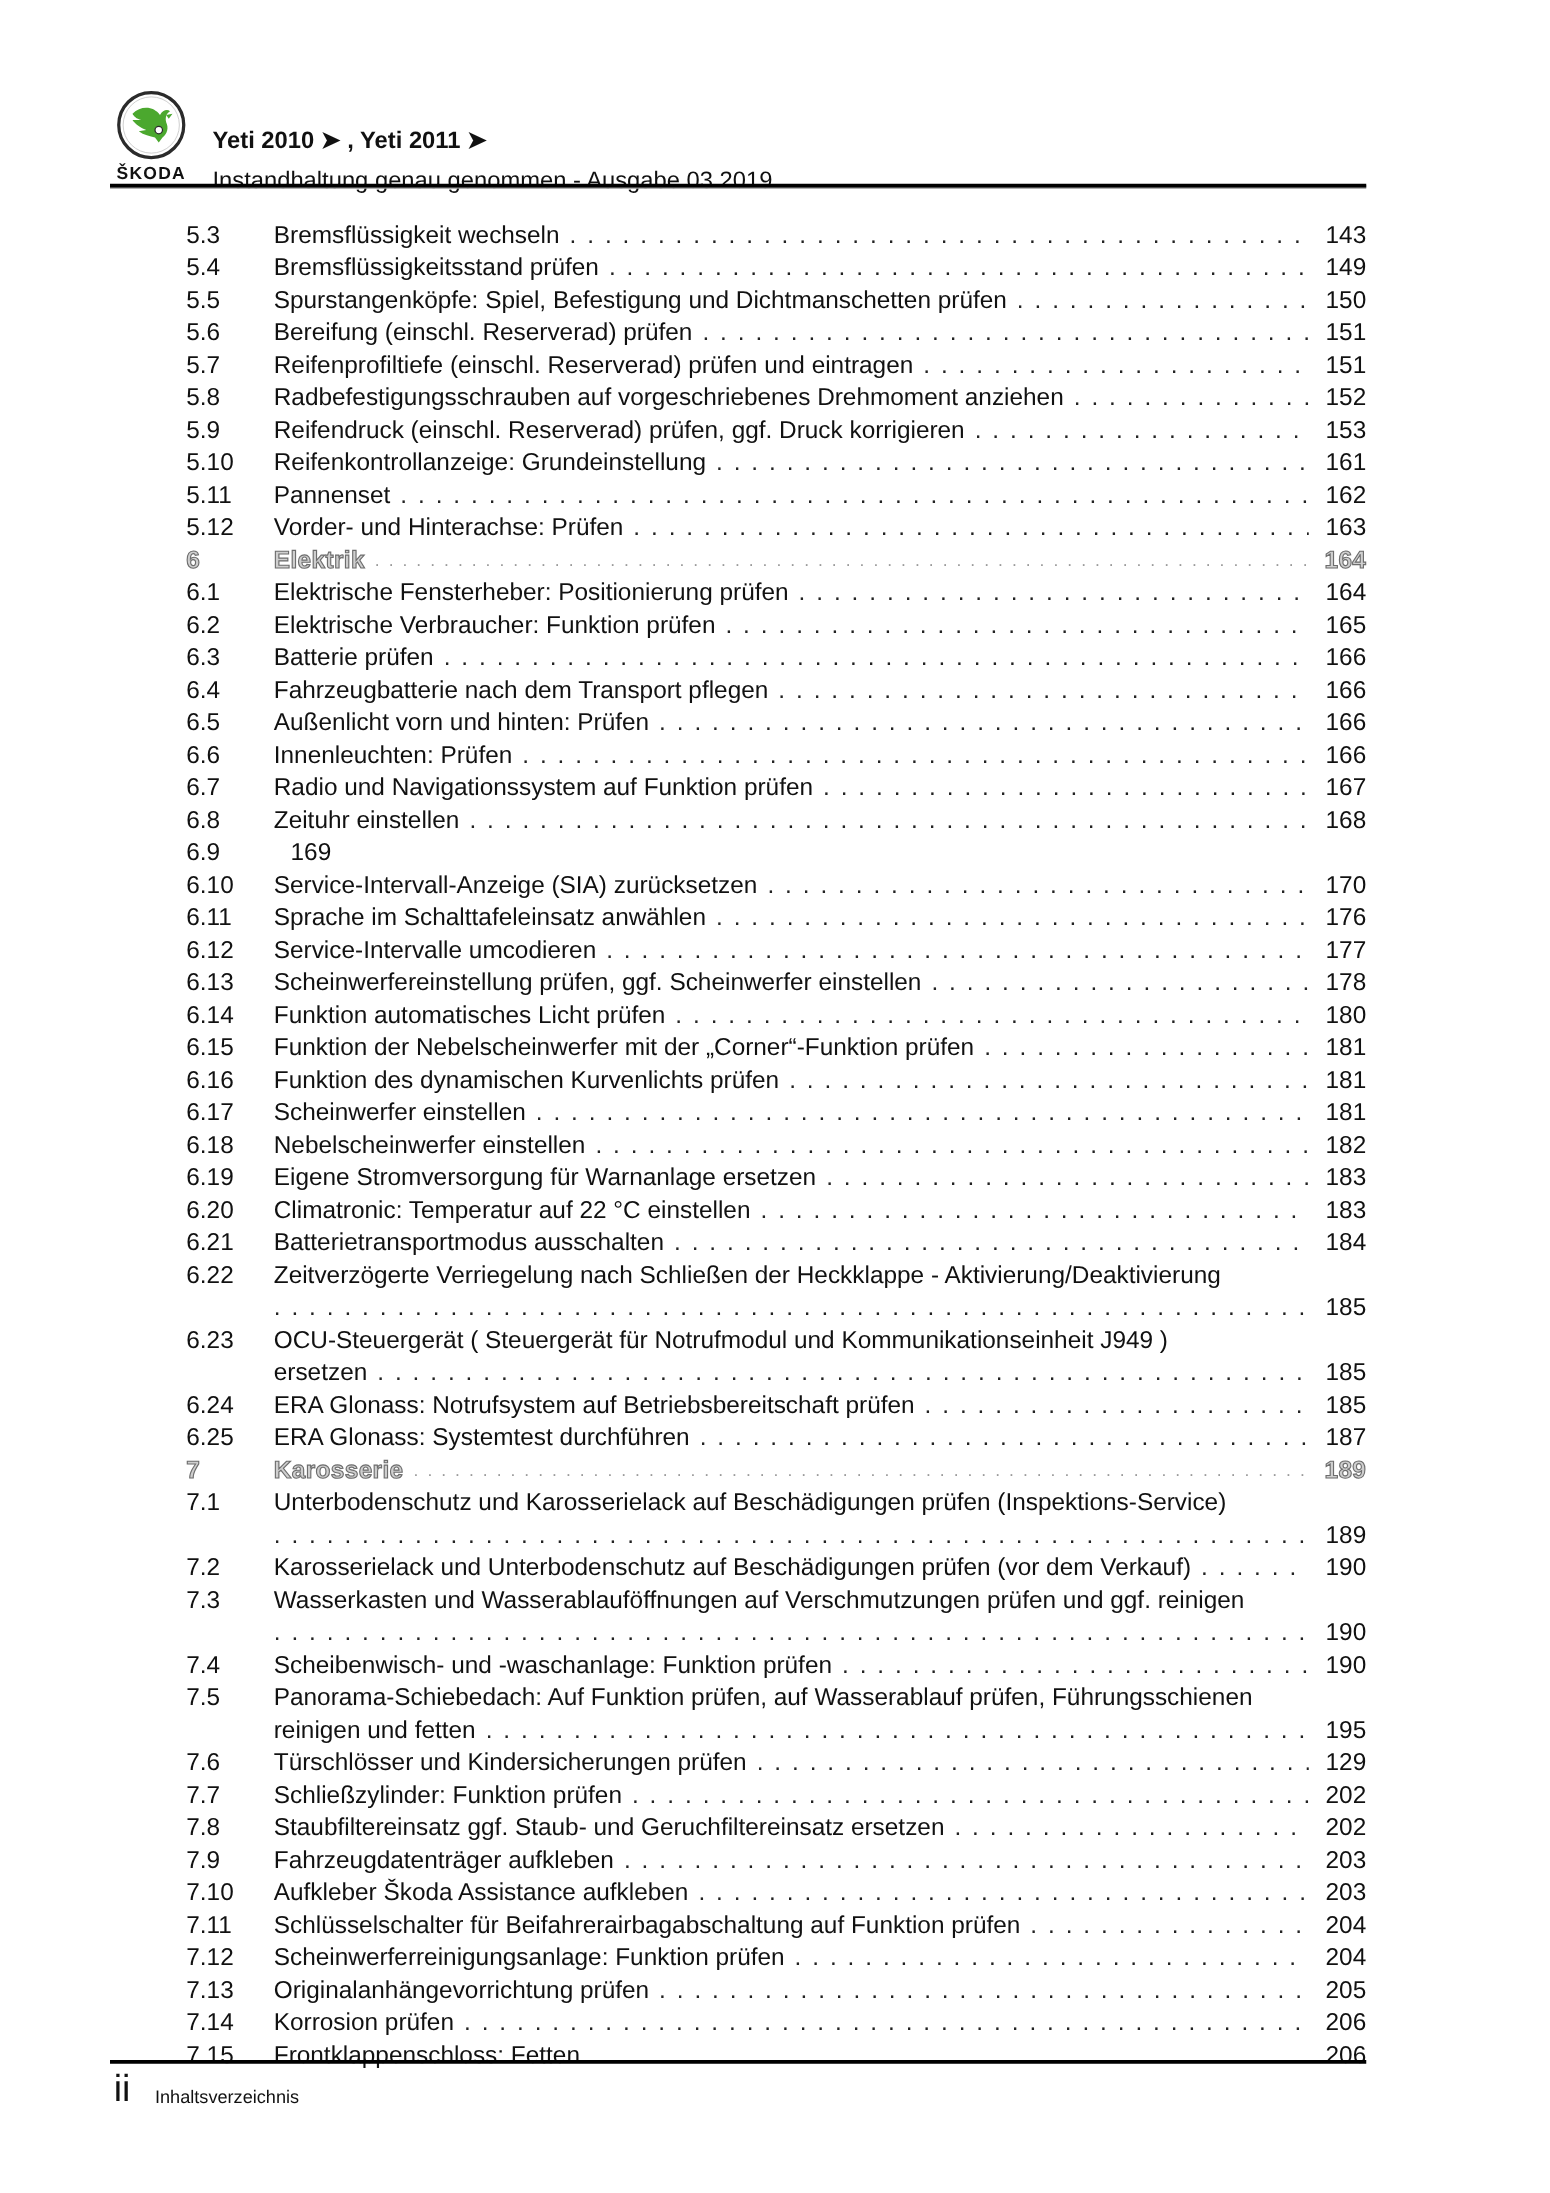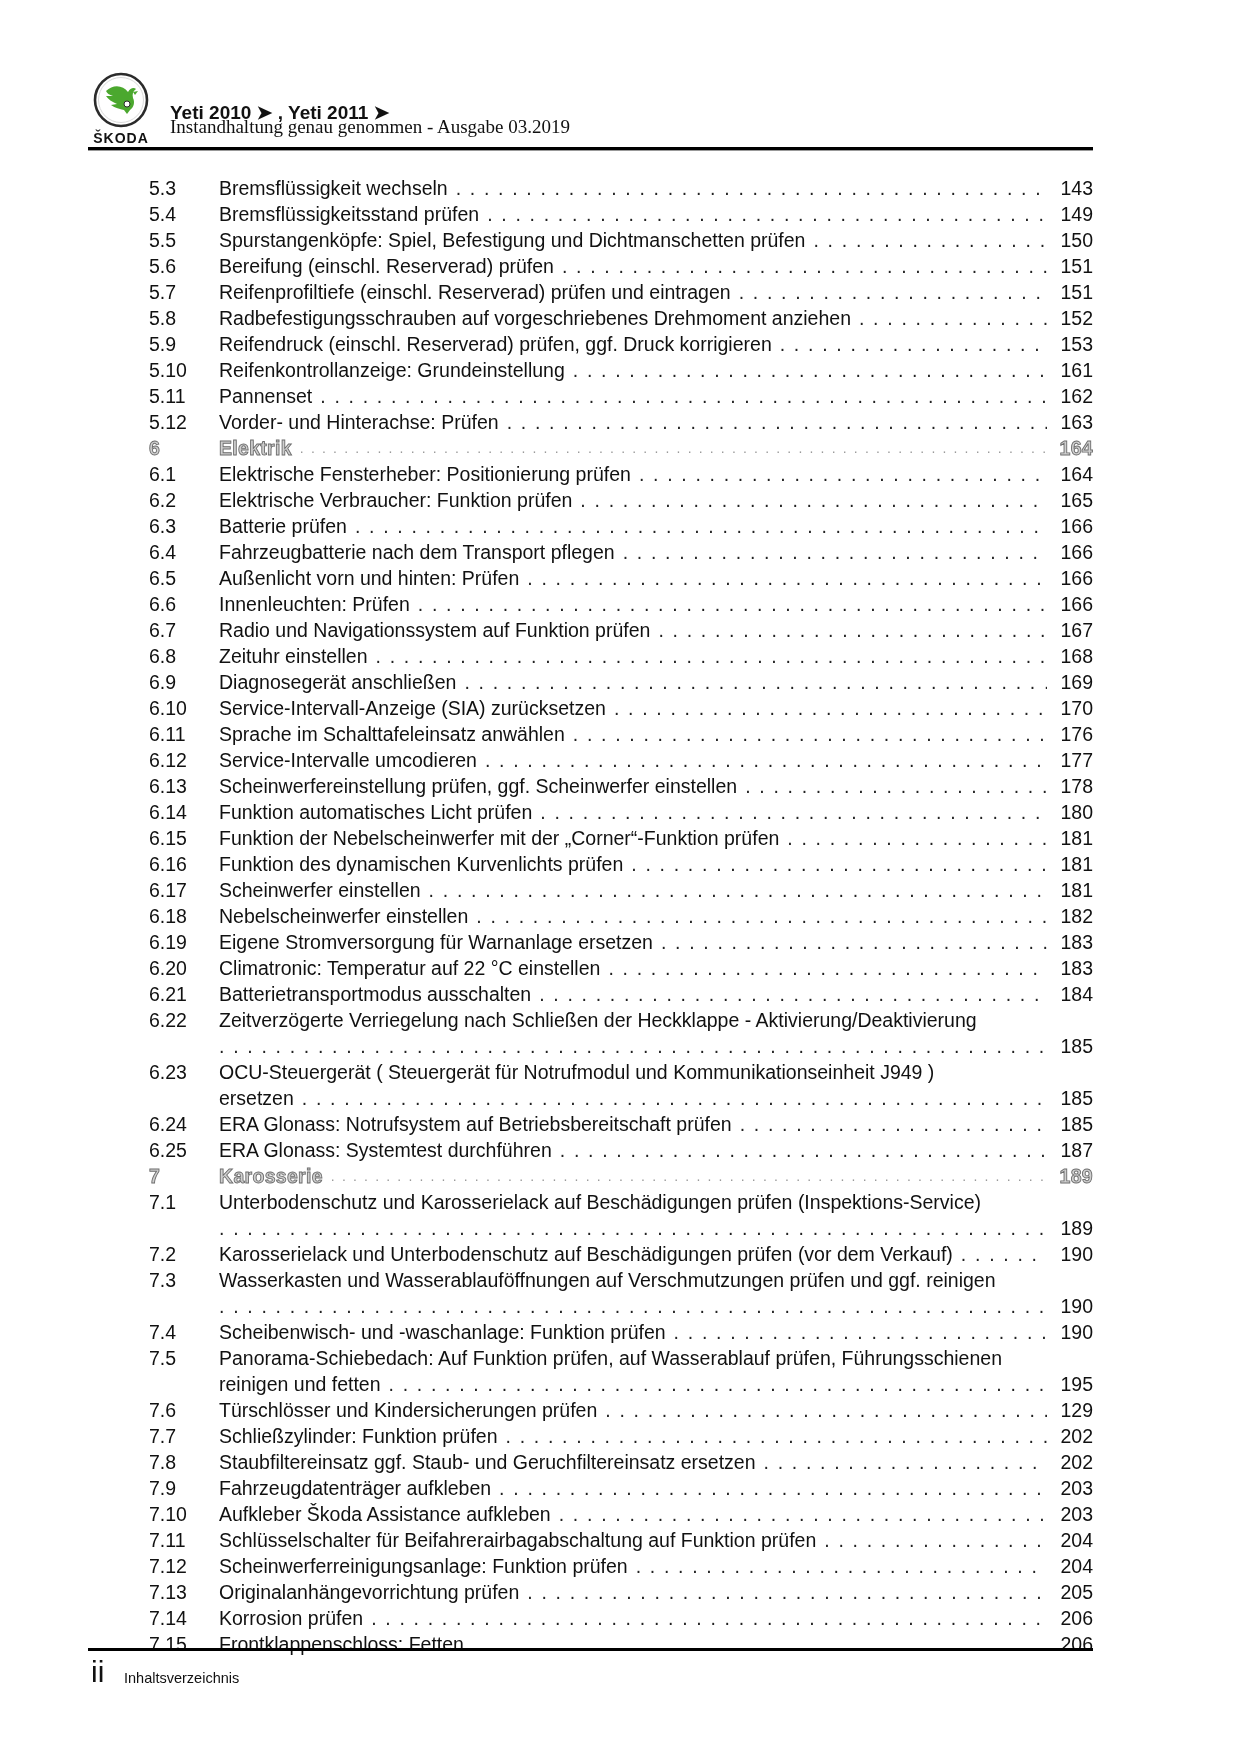--- a/index.html
+++ b/index.html
@@ -5,21 +5,21 @@
   html, body { margin: 0; padding: 0; background: #ffffff; }
   body { width: 1240px; height: 1754px; position: relative; overflow: hidden;
          font-family: "Liberation Sans", sans-serif; color: #111111; }
 
   .header { position: absolute; left: 88px; top: 72px; width: 1005px; height: 78px; }
   .logo { position: absolute; left: 0; top: 0; width: 66px; }
   .logo svg { display: block; margin: 0 auto; }
   .logo-word { display: block; text-align: center; font-weight: bold; font-size: 14px;
                letter-spacing: 1px; margin-top: 2px; color: #111; }
   .header-title { position: absolute; left: 82px; top: 30px; font-size: 19px; line-height: 22px; font-weight: bold; }
-  .header-sub { position: absolute; left: 82px; top: 44px; font-size: 19px; line-height: 22px; font-family: Liberation Serif, serif; }
+  .header-sub { position: absolute; left: 82px; top: 62px; font-size: 19px; line-height: 22px; }
   .header-rule { position: absolute; left: 88px; top: 147px; width: 1005px; height: 3px; background: #000;
                  box-shadow: 0 1px 0 #999; }
 
   .toc { position: absolute; left: 137px; top: 175px; width: 956px; }
   .row { position: relative; display: flex; align-items: flex-end; font-size: 19.5px; line-height: 26px; }
   .row .num { width: 70px; flex: 0 0 70px; margin-left: 12px; }
   .row .body { flex: 1; display: flex; align-items: center; min-width: 0; }
   .row .title { white-space: nowrap; padding-right: 8px; }
   .row .leader { flex: 1; overflow: hidden; white-space: nowrap; letter-spacing: 5.2px; color: #222; }
   .row .leader::before { content: ". . . . . . . . . . . . . . . . . . . . . . . . . . . . . . . . . . . . . . . . . . . . . . . . . . . . . . . . . . . . . . . . . . . . . . . . . . . . . . . . . . . . . . . . . . . . . . . . . . . . . . . . ."; letter-spacing: 0; word-spacing: 3.3px; }
@@ -207,24 +207,20 @@
     <div class="row">
       <span class="num">6.8</span>
       <span class="body">
         <span class="title">Zeituhr einstellen</span>
         <span class="leader"></span>
       </span>
       <span class="page">168</span>
     </div>
     <div class="row">
       <span class="num">6.9</span>
-      <span class="body">
-        <span class="title">Diagnosegerät anschließen</span>
-        <span class="leader"></span>
-      </span>
       <span class="page">169</span>
     </div>
     <div class="row">
       <span class="num">6.10</span>
       <span class="body">
         <span class="title">Service-Intervall-Anzeige (SIA) zurücksetzen</span>
         <span class="leader"></span>
       </span>
       <span class="page">170</span>
     </div>

